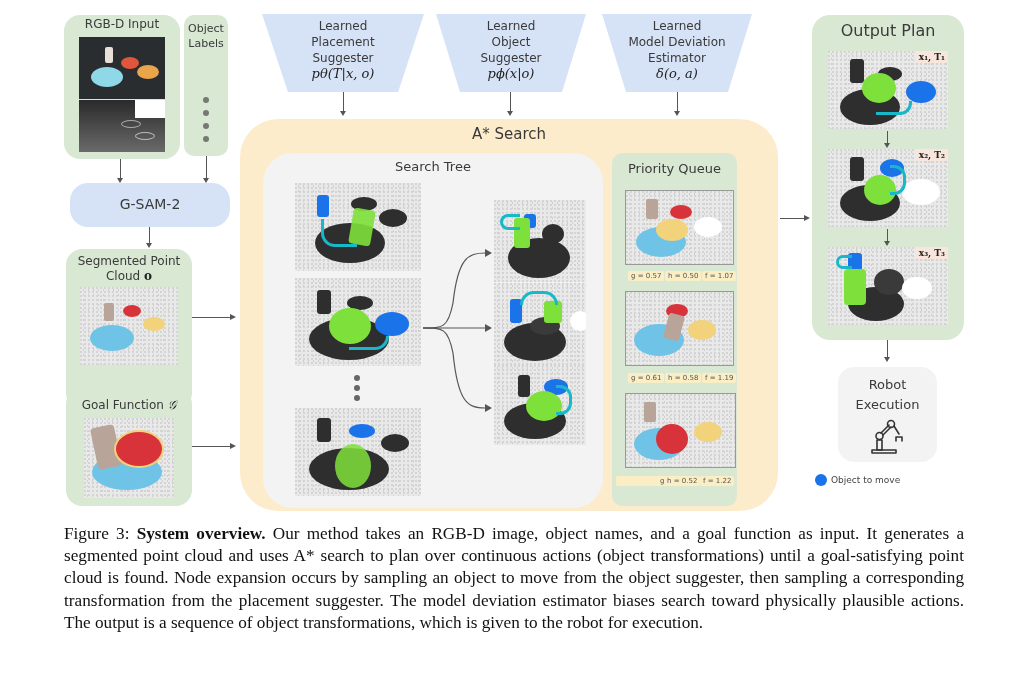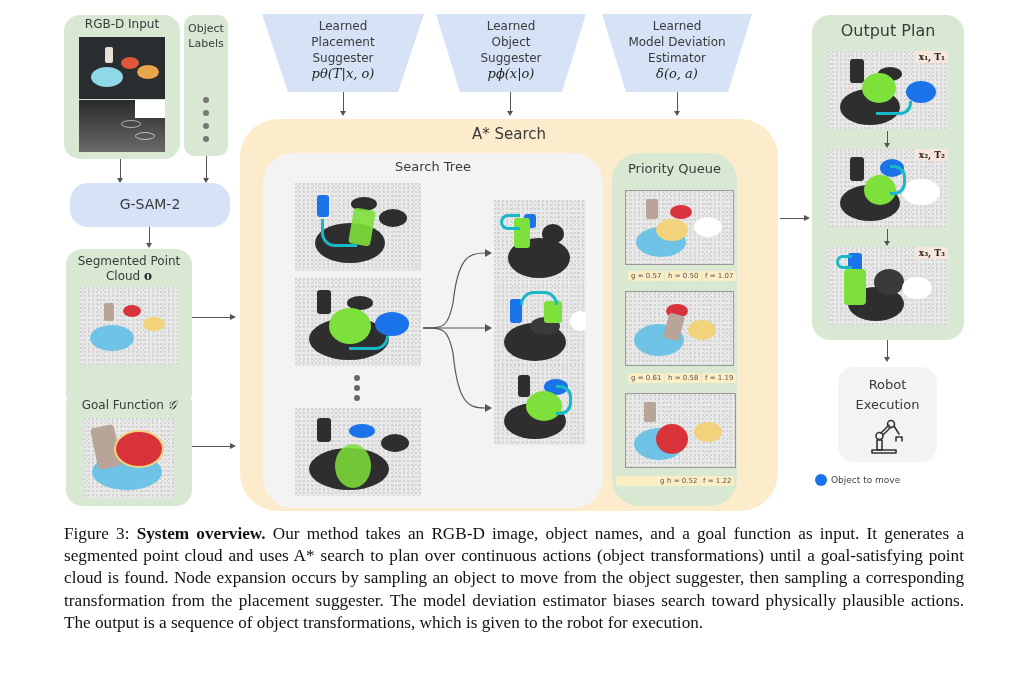--- a/index.html
+++ b/index.html
@@ -196,21 +196,21 @@
     <div class="pc" style="left:231px;top:212px;width:92px;height:80px;">
       <div class="bg"></div>
       <div class="blob" style="left:10px;top:38px;width:62px;height:36px;background:#2e2e2e;"></div>
       <div class="abs" style="left:24px;top:10px;width:12px;height:22px;background:#2e2e2e;border-radius:3px;"></div>
       <div class="blob" style="left:50px;top:14px;width:24px;height:16px;background:#1a73e8;"></div>
       <div class="blob" style="left:32px;top:26px;width:36px;height:30px;background:#7ee03a;"></div>
       <div class="abs" style="left:62px;top:20px;width:16px;height:30px;border:3px solid #18b8c8;border-left:none;border-radius:0 12px 12px 0;"></div>
     </div>
   </div>
 
-  <div class="abs green-box" style="left:372px;top:34px;width:125px;height:353px;border-radius:27px;">
+  <div class="abs green-box" style="left:372px;top:34px;width:125px;height:353px;border-radius:10px;">
     <div class="label abs" style="left:0;top:8px;width:125px;font-size:13px;">Priority Queue</div>
 
     <div class="pc" style="left:13px;top:37px;width:109px;height:75px;border:1px solid #999;">
       <div class="bg"></div>
       <div class="blob" style="left:10px;top:36px;width:50px;height:30px;background:#6fc3e6;"></div>
       <div class="abs" style="left:20px;top:8px;width:12px;height:20px;background:#b9a49a;border-radius:2px;"></div>
       <div class="blob" style="left:44px;top:14px;width:22px;height:14px;background:#d8323a;"></div>
       <div class="blob" style="left:30px;top:28px;width:32px;height:22px;background:#f2d27a;"></div>
       <div class="blob" style="left:68px;top:26px;width:28px;height:20px;background:#fff;"></div>
     </div>

